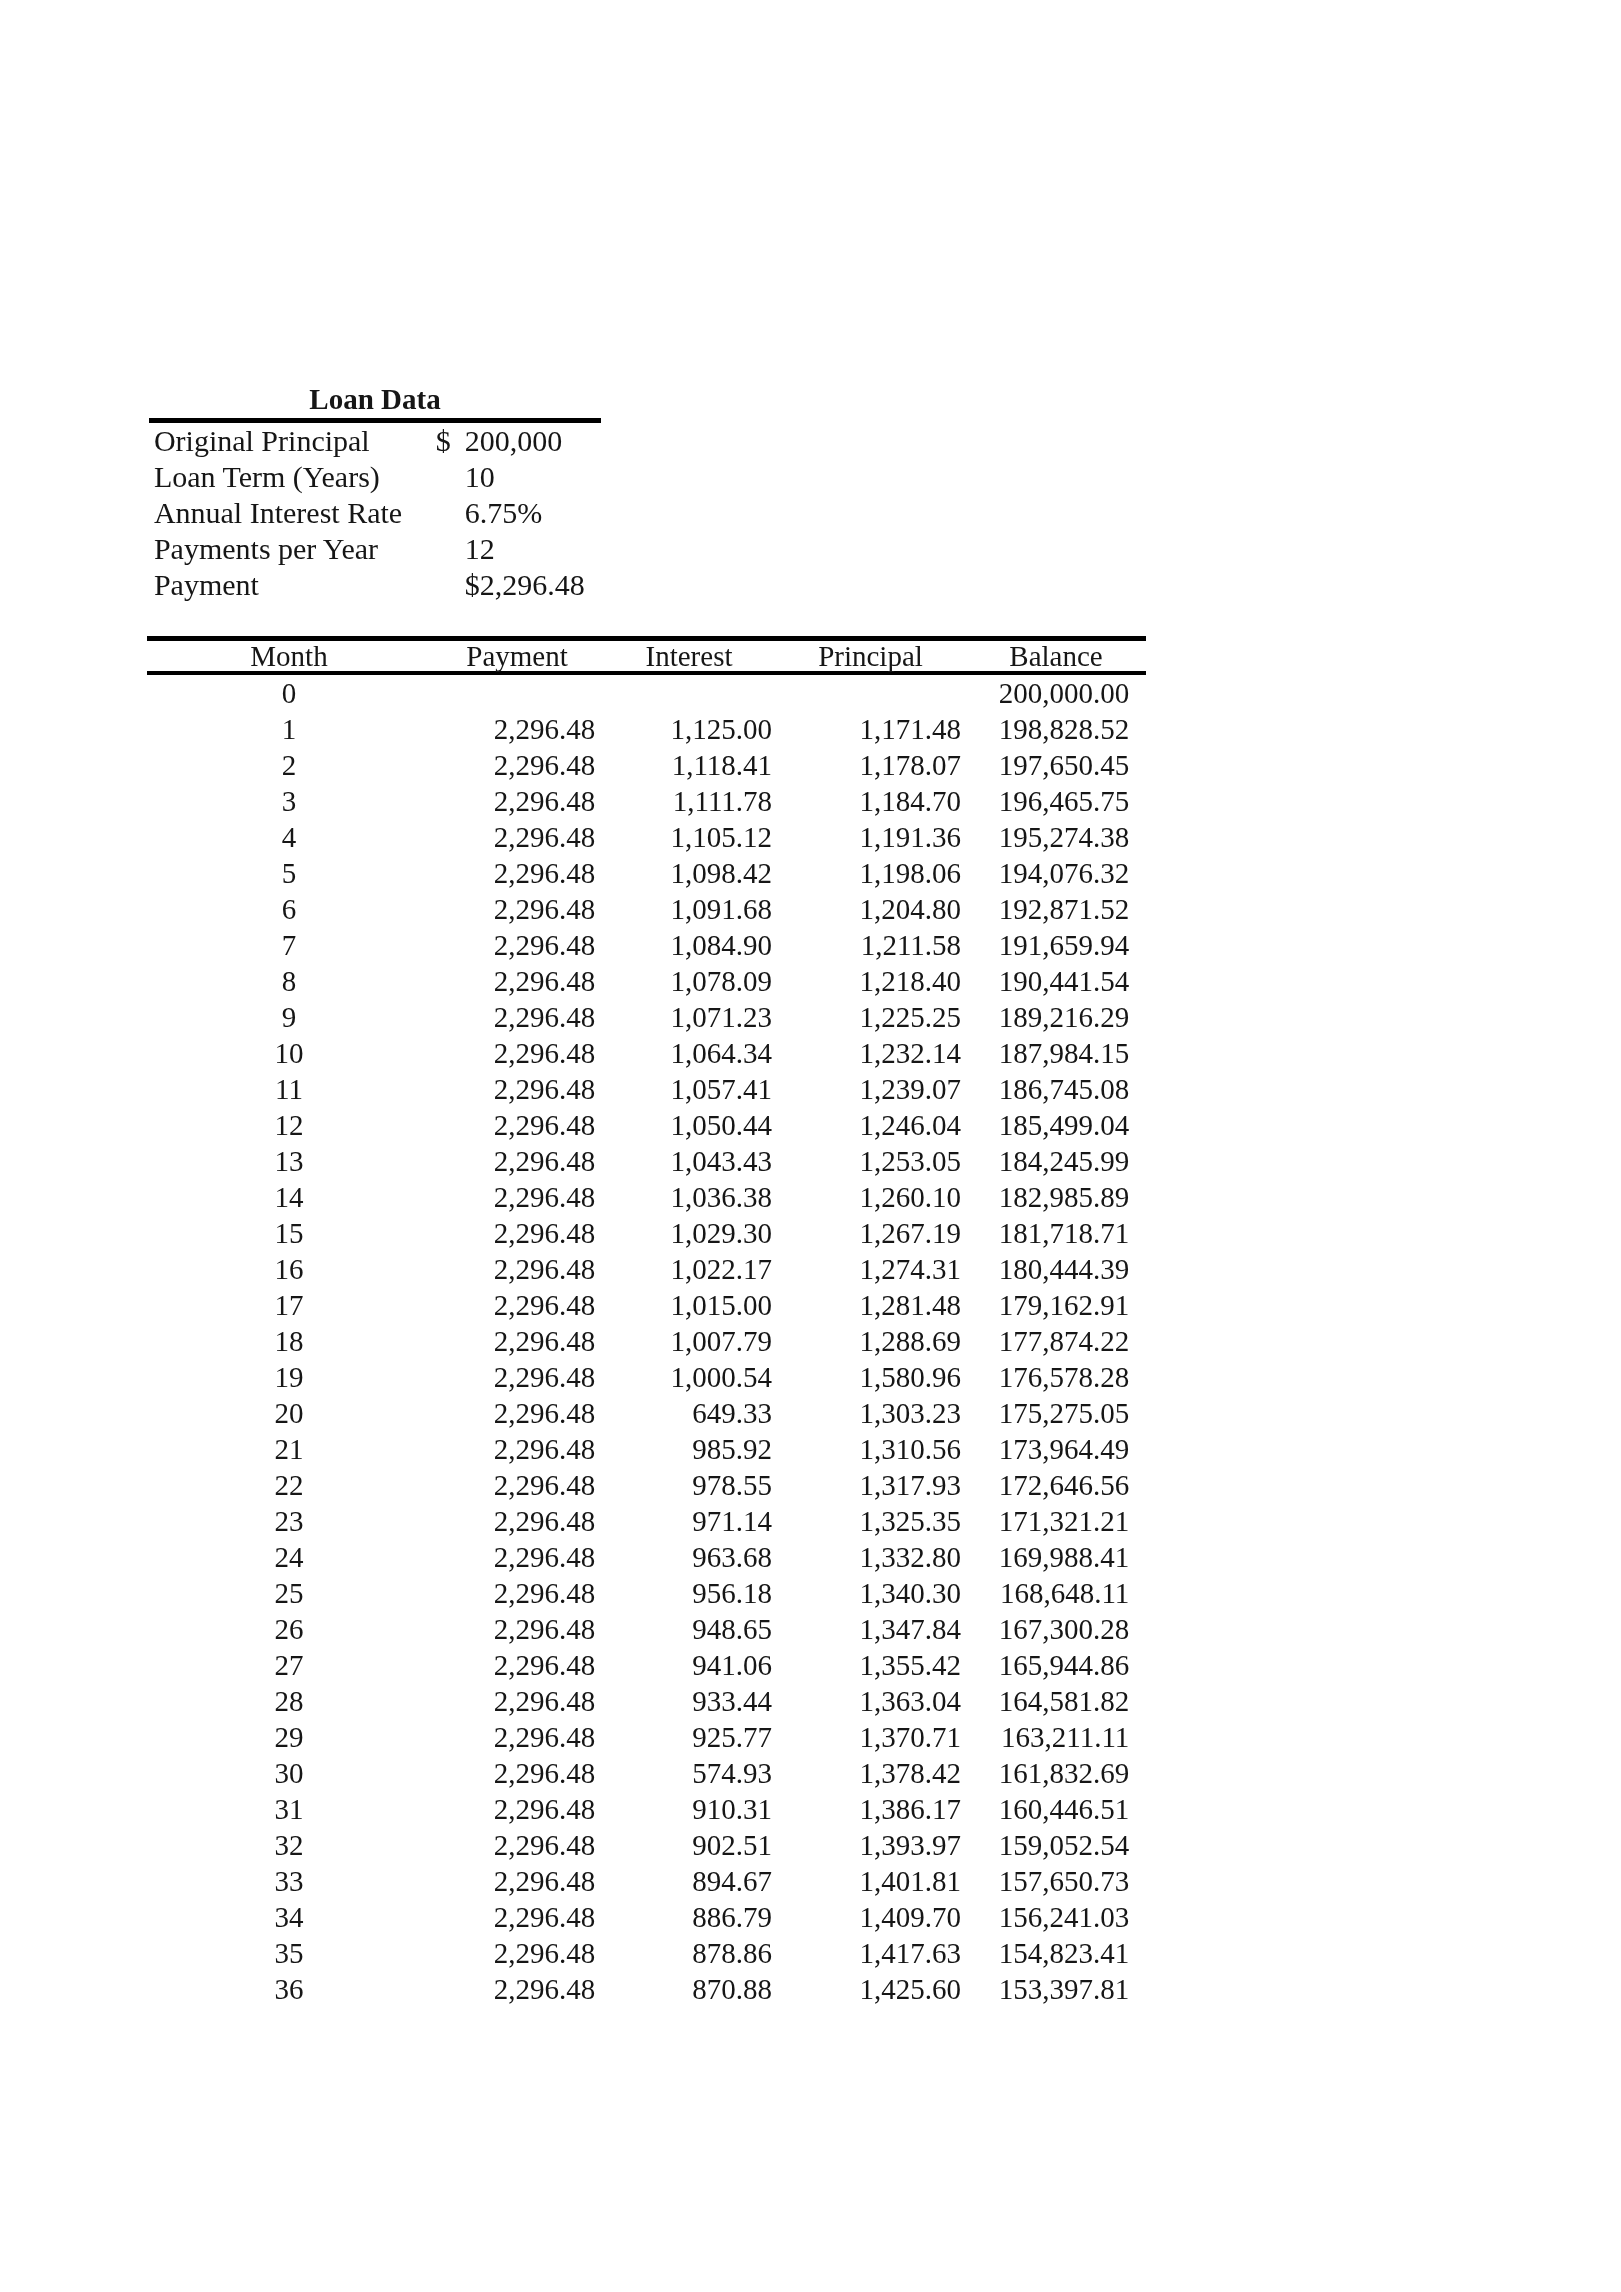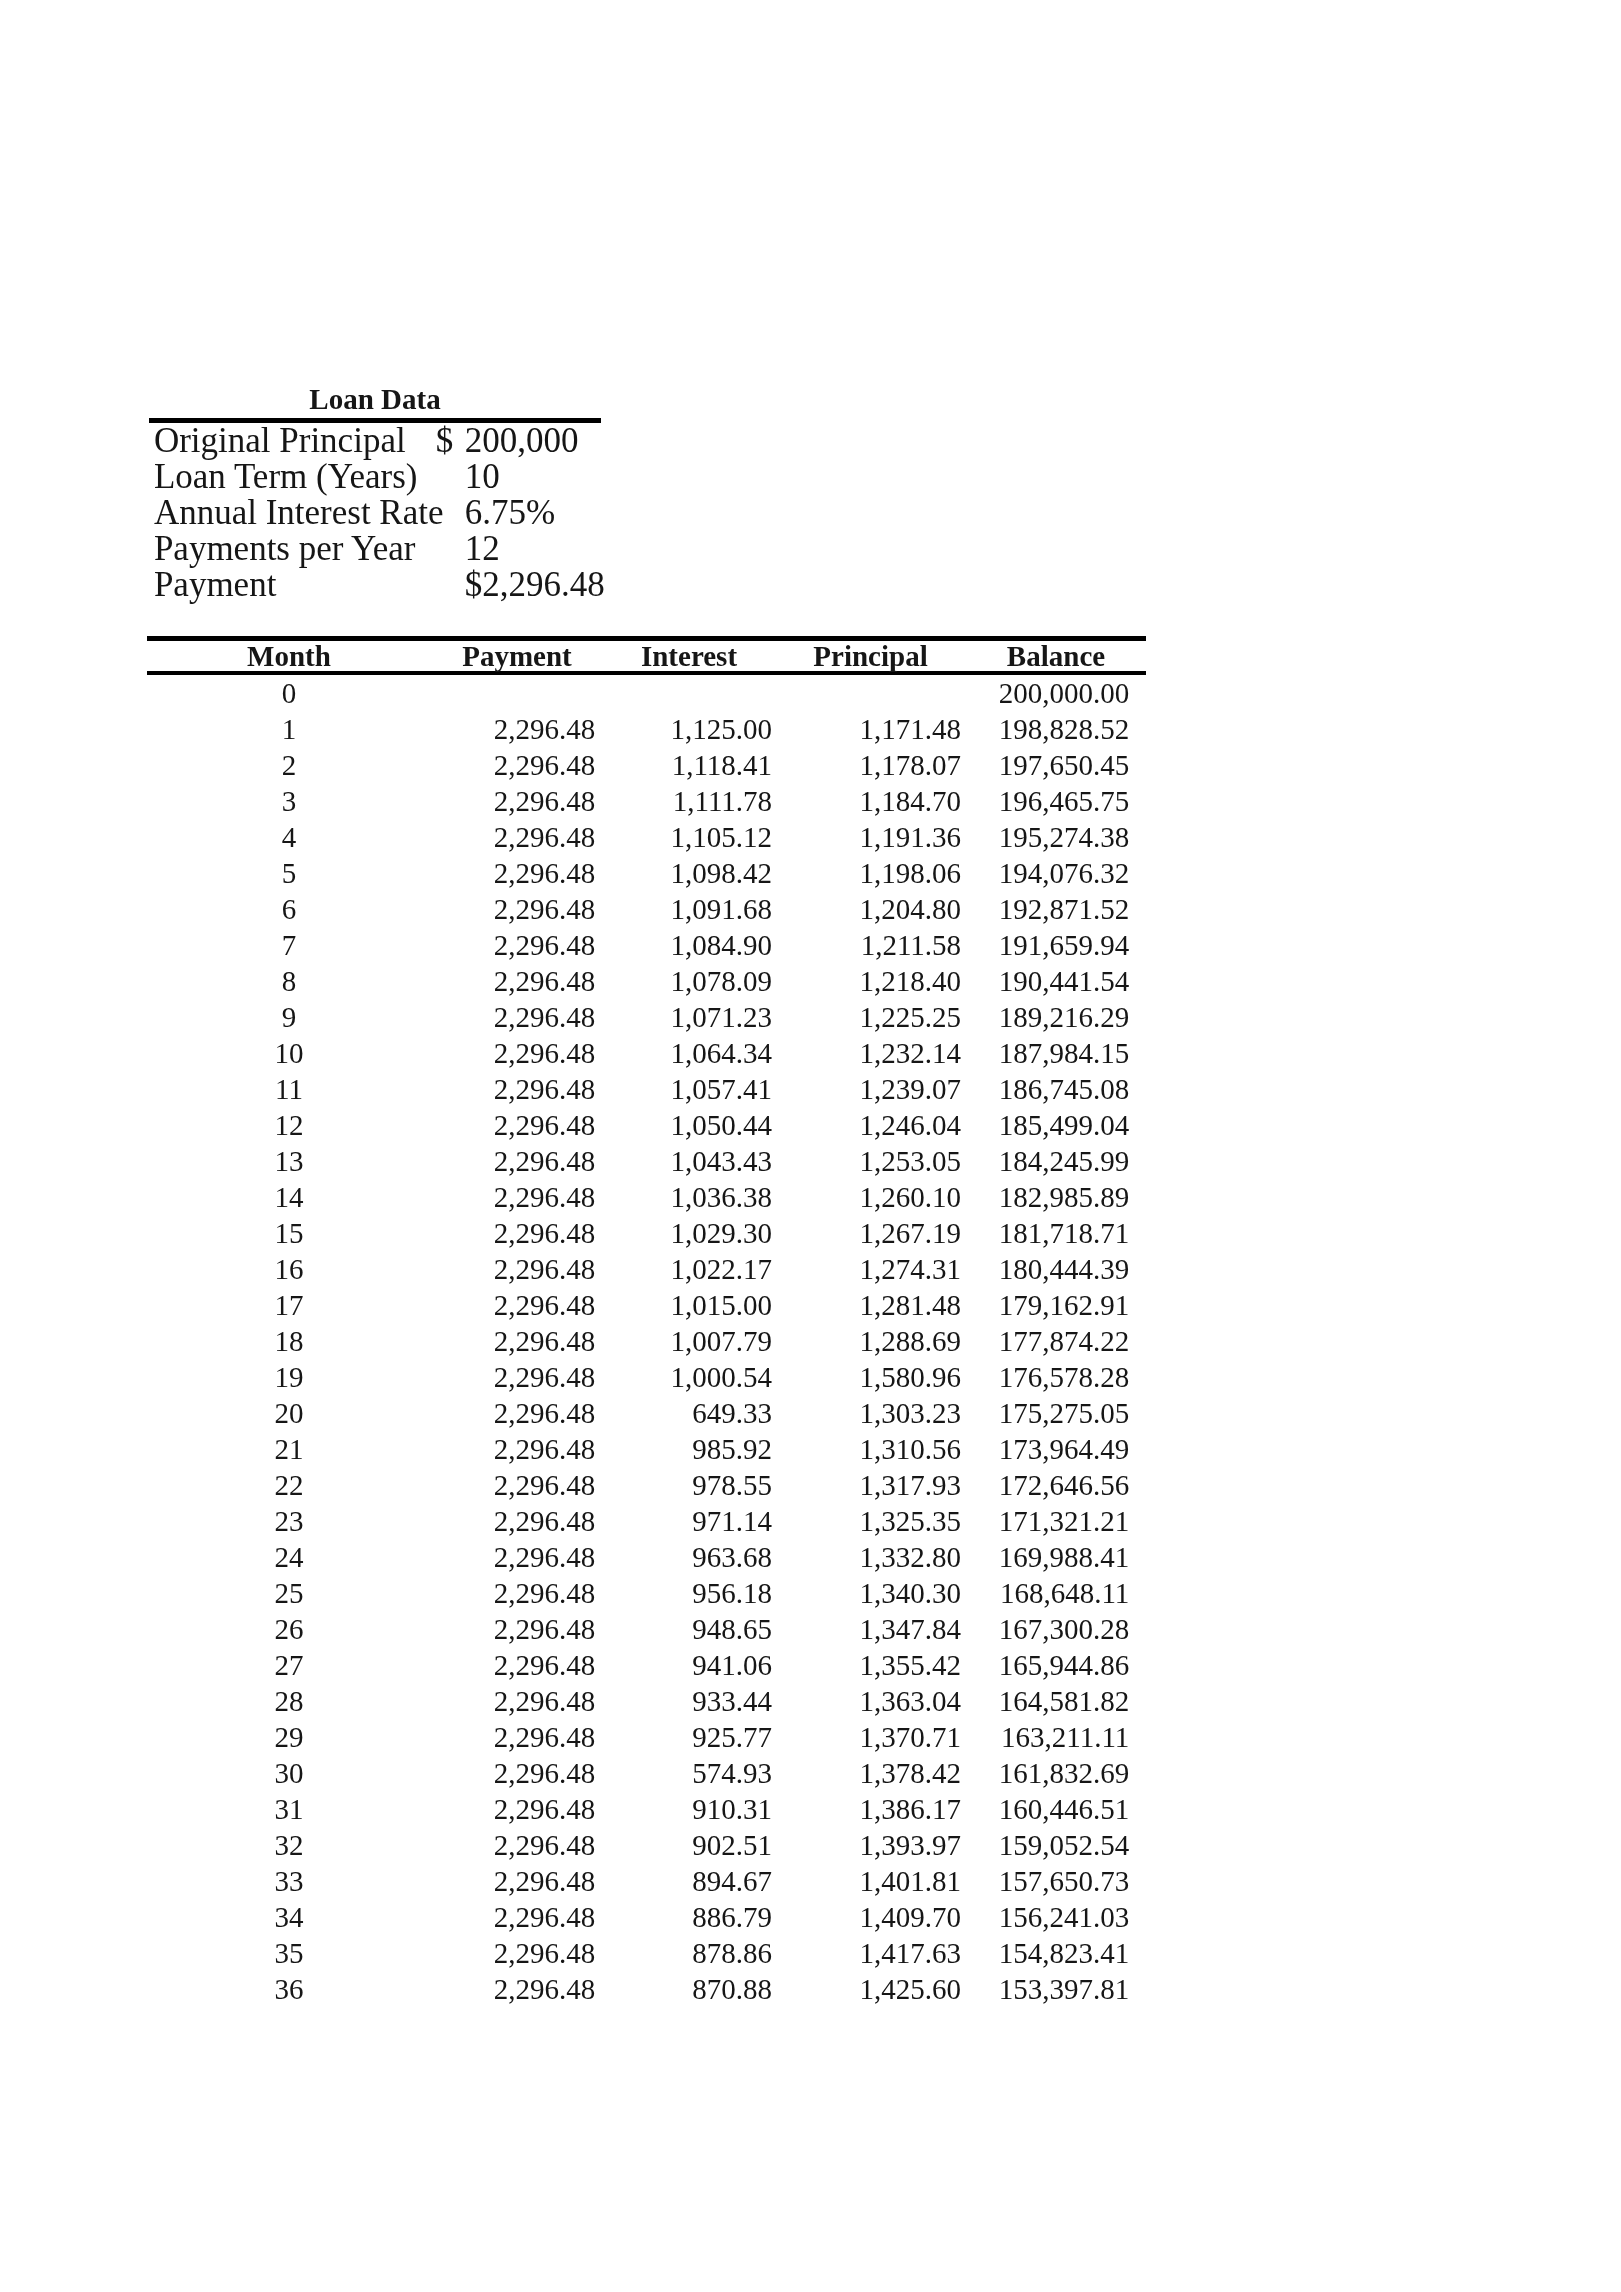--- a/index.html
+++ b/index.html
@@ -17,39 +17,39 @@
     position:absolute;left:149px;top:335px;width:452px;
     text-align:center;font-weight:bold;font-size:29px;line-height:33px;
     white-space:nowrap;
   }
   .ld-rule{
     position:absolute;left:149px;top:370px;width:452px;height:4.9px;
     background:#000;
   }
   .ld-table{
     position:absolute;left:149px;top:375px;width:446px;
-    border-collapse:collapse;font-size:35px;table-layout:fixed;
+    border-collapse:collapse;font-size:30px;table-layout:fixed;
   }
   .ld-table td{padding:0;line-height:36px;height:36px;white-space:nowrap;vertical-align:baseline;}
   .ld-table td:nth-child(1){width:272px;padding-left:4.9px;}
   .ld-table td:nth-child(2){width:29px;padding-left:9.8px;}
   .ld-table td:nth-child(3){text-align:left;padding-right:7.8px;}
   
   .sched{
     position:absolute;left:147px;top:588px;width:999px;
     border-collapse:collapse;font-size:29px;table-layout:fixed;
     border-top:5.9px solid #000;
   }
   .sched col.c0{width:284px;}
   .sched col.c1{width:172px;}
   .sched col.c2{width:172px;}
   .sched col.c3{width:191px;}
   .sched col.c4{width:180px;}
   .sched th{
-    font-weight:bold;padding:0;height:30px;line-height:30px;
+    font-weight:normal;padding:0;height:30px;line-height:30px;
     border-bottom:4.9px solid #000;white-space:nowrap;
   }
   .sched td{
     padding:0;height:36px;line-height:36px;
     text-align:right;white-space:nowrap;vertical-align:baseline;
   }
   .sched td:nth-child(1){text-align:center;}
   .sched td:nth-child(2){padding-right:7.8px;}
   .sched td:nth-child(3){padding-right:2.9px;}
   .sched td:nth-child(4){padding-right:4.9px;}

